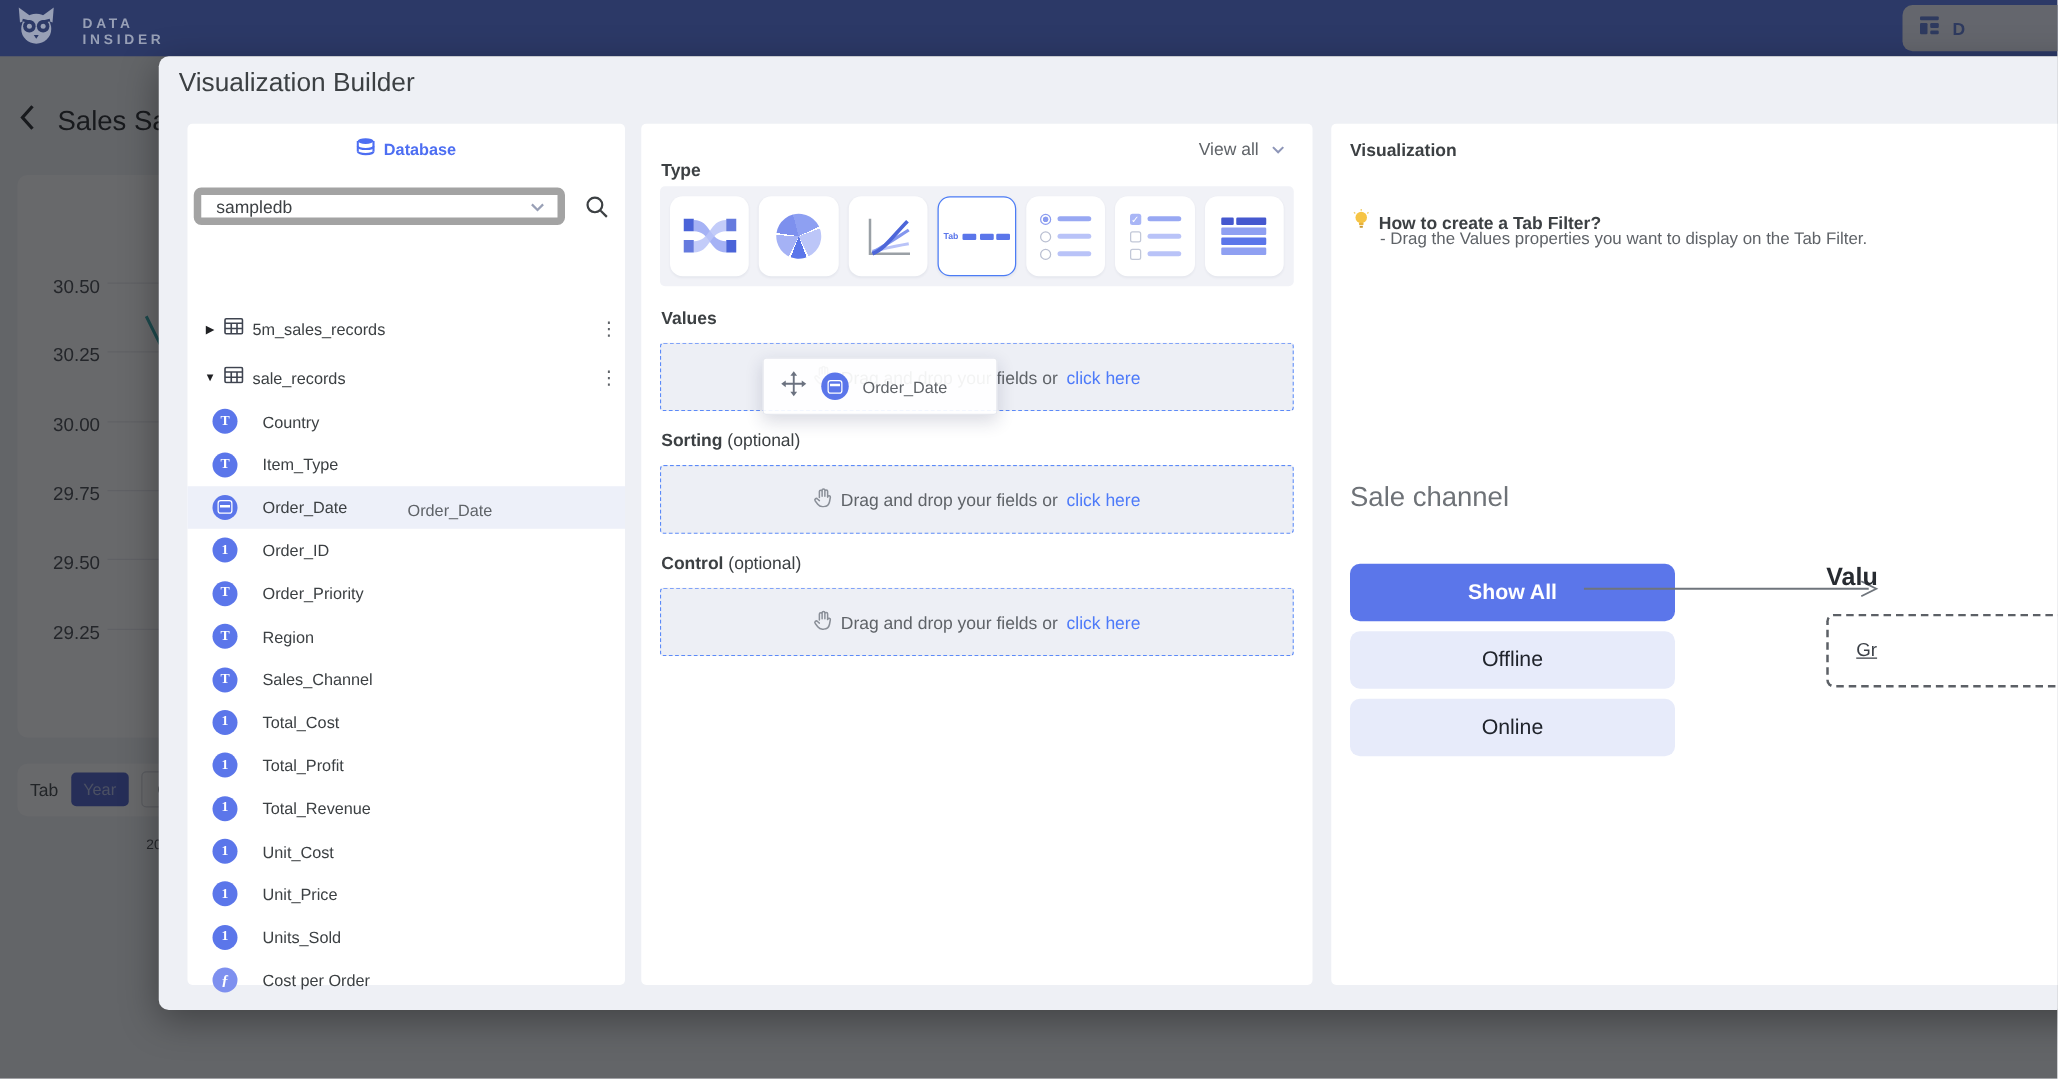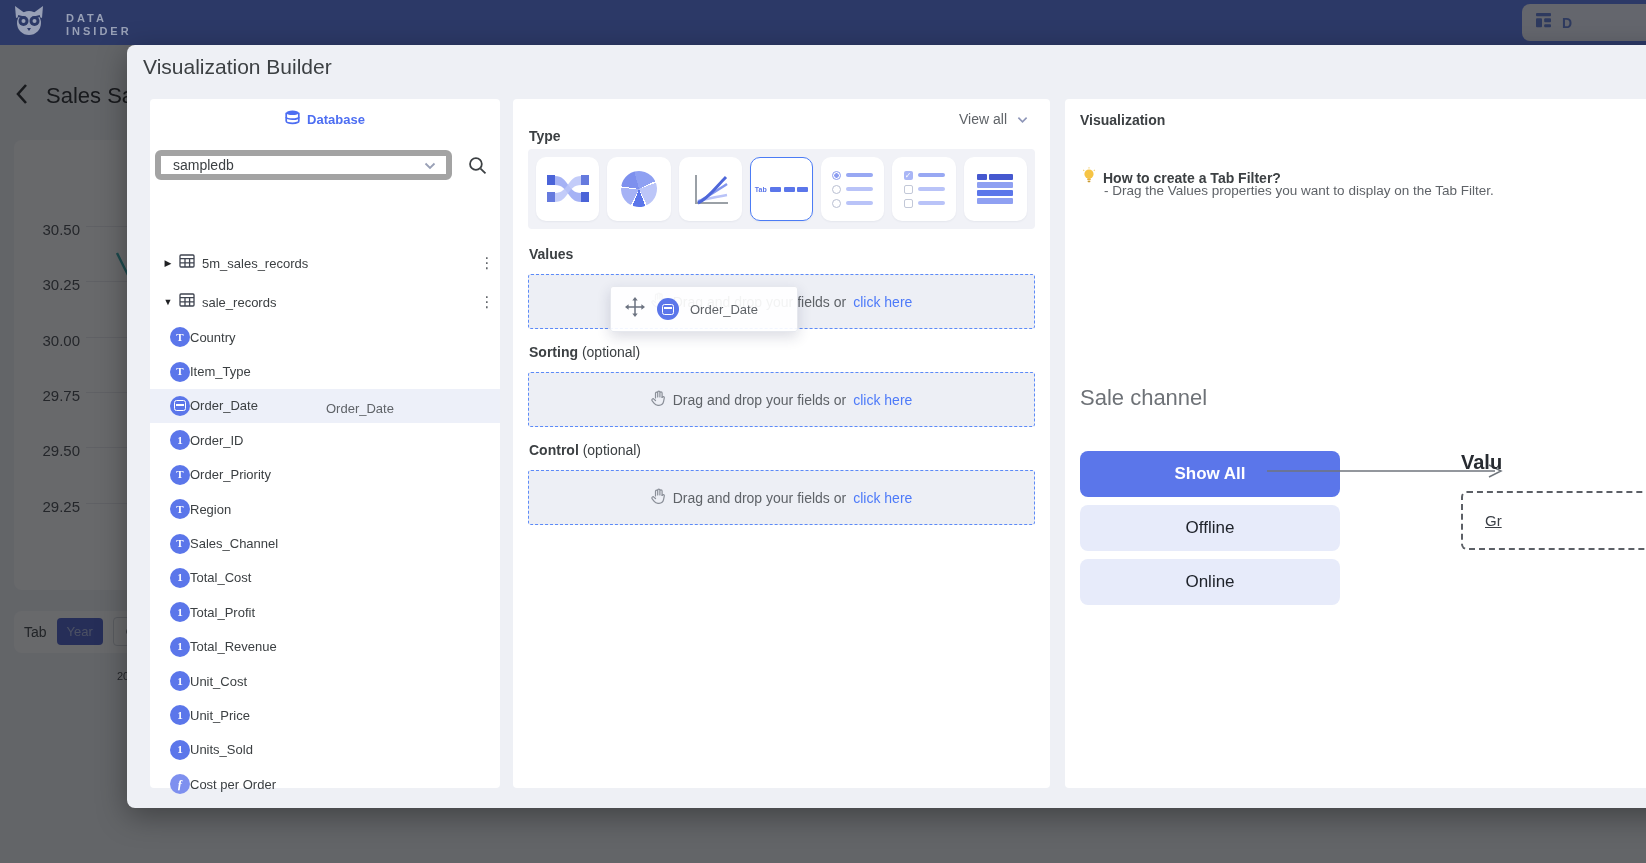--- a/index.html
+++ b/index.html
@@ -49,21 +49,21 @@
   #field-list{position:absolute;left:0;top:221px;width:350px;}
   .frow{height:34.4px;display:flex;align-items:center;position:relative;}
   .frow.hl{background:#edf0f9;}
   .ficon{width:20px;height:20px;border-radius:50%;background:#5b76ea;margin-left:20px;
          display:flex;align-items:center;justify-content:center;flex:0 0 auto;}
   .frow[data-type="function"] .ficon{background:#7e90ef;}
   .fglyph{color:#fff;font-size:11px;font-weight:bold;font-family:"Liberation Serif","DejaVu Serif",serif;line-height:1;}
   .frow[data-type="function"] .fglyph{font-style:italic;font-size:12px;}
   .frow[data-type="date"] .fglyph{width:10px;height:9px;border:1.6px solid #fff;border-radius:2.5px;position:relative;}
   .frow[data-type="date"] .fglyph::after{content:"";position:absolute;left:1px;right:1px;top:2.2px;height:2px;background:#fff;}
-  .fname{font-size:13px;color:#3c4043;margin-left:0;}
+  .fname{font-size:13px;color:#3c4043;margin-left:20px;}
   #drag-origin-label{position:absolute;left:176px;top:302px;font-size:13px;color:#5f6368;}
   
   #mid-panel{left:386px;top:54px;width:537px;height:689px;}
   .sec-label{position:absolute;font-size:14px;font-weight:bold;color:#3c4043;}
   .sec-optional{font-weight:normal;}
   #view-all{position:absolute;right:22px;top:12px;display:flex;align-items:center;gap:10px;font-size:14px;color:#5f6368;}
   #type-strip{position:absolute;left:15px;top:50px;width:507px;height:80px;background:#f1f2f7;border-radius:4px;
               display:flex;align-items:center;gap:8px;padding:0 8px;box-sizing:border-box;}
   .type-card{width:64px;height:64px;background:#fff;border-radius:10px;display:flex;align-items:center;justify-content:center;
              box-shadow:0 1px 2px rgba(40,50,90,.06);box-sizing:border-box;}

